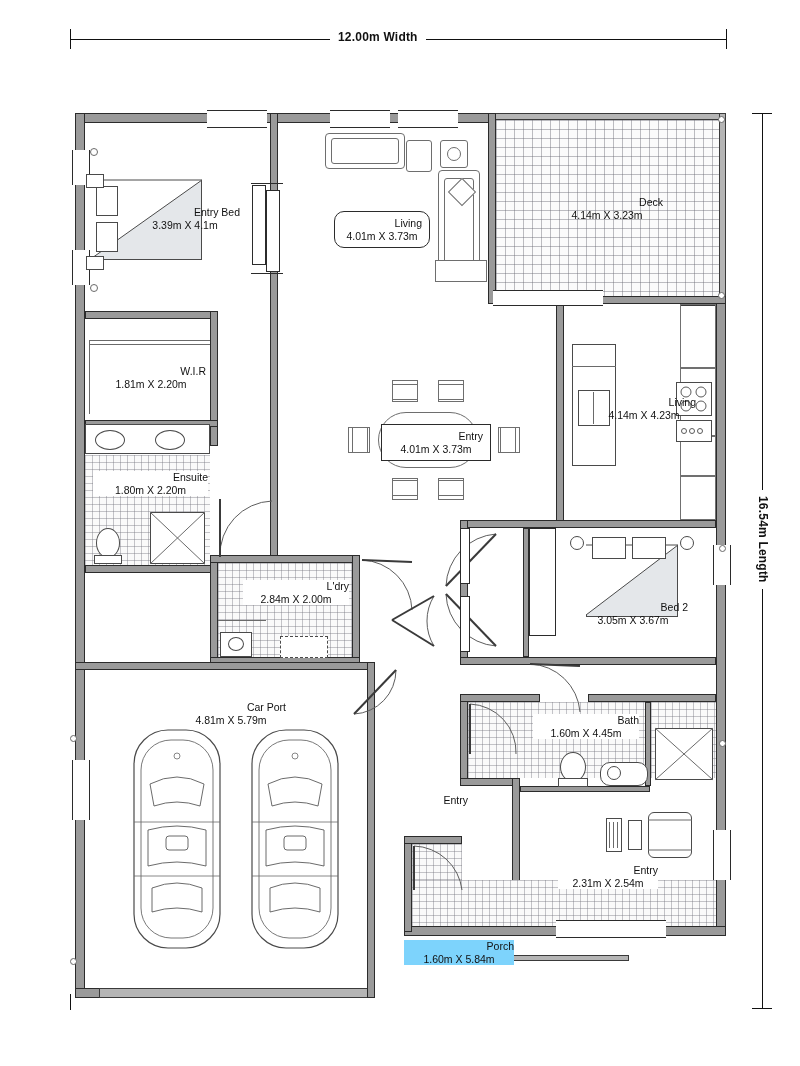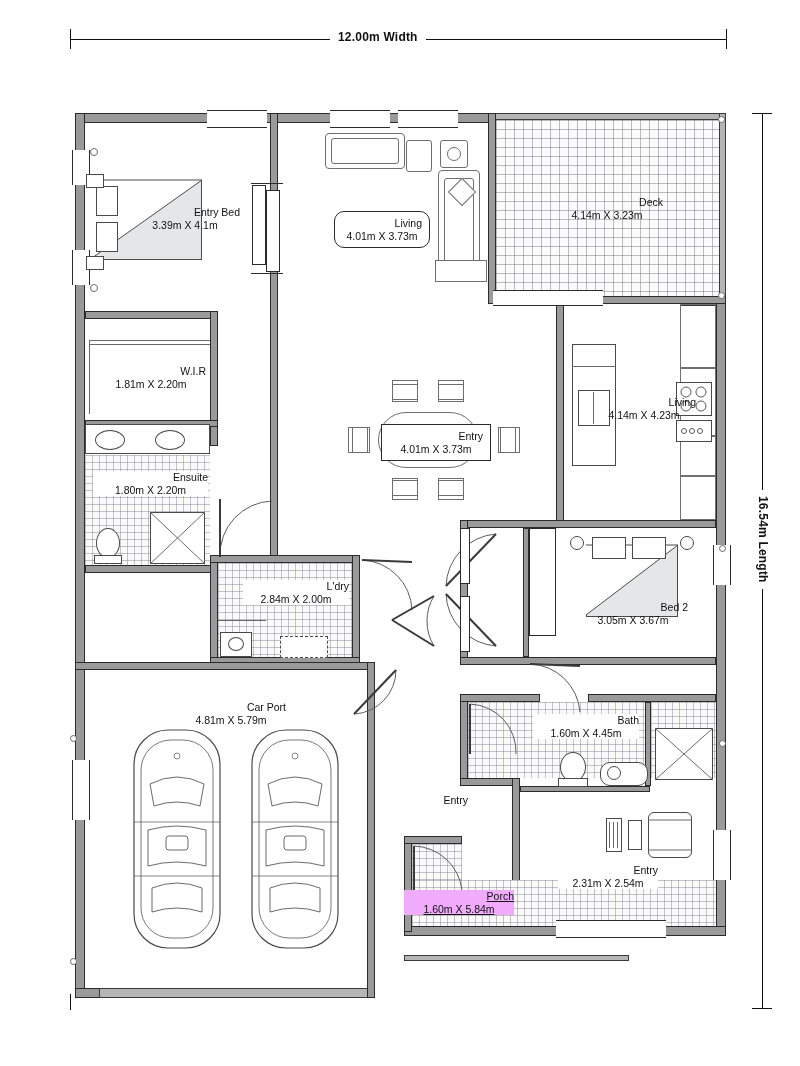--- a/index.html
+++ b/index.html
@@ -493,18 +493,18 @@
 
   <div class="room-label" style="left:558px; top:864px; width:100px; background:#fff;">
     <span class="nm">Entry</span>
     <span class="dm">2.31m X 2.54m</span>
   </div>
 
   <div class="room-label" style="left:412px; top:794px; width:56px;">
     <span class="nm">Entry</span>
   </div>
 
-  <div class="room-label" style="left:404px; top:890px; width:110px; background:#f0abfc;text-decoration:underline;">
+  <div class="room-label" style="left:404px; top:940px; width:110px; background:#7dd3fc;">
     <span class="nm">Porch</span>
     <span class="dm">1.60m X 5.84m</span>
   </div>
 
 </div>
 
 </body></html>

